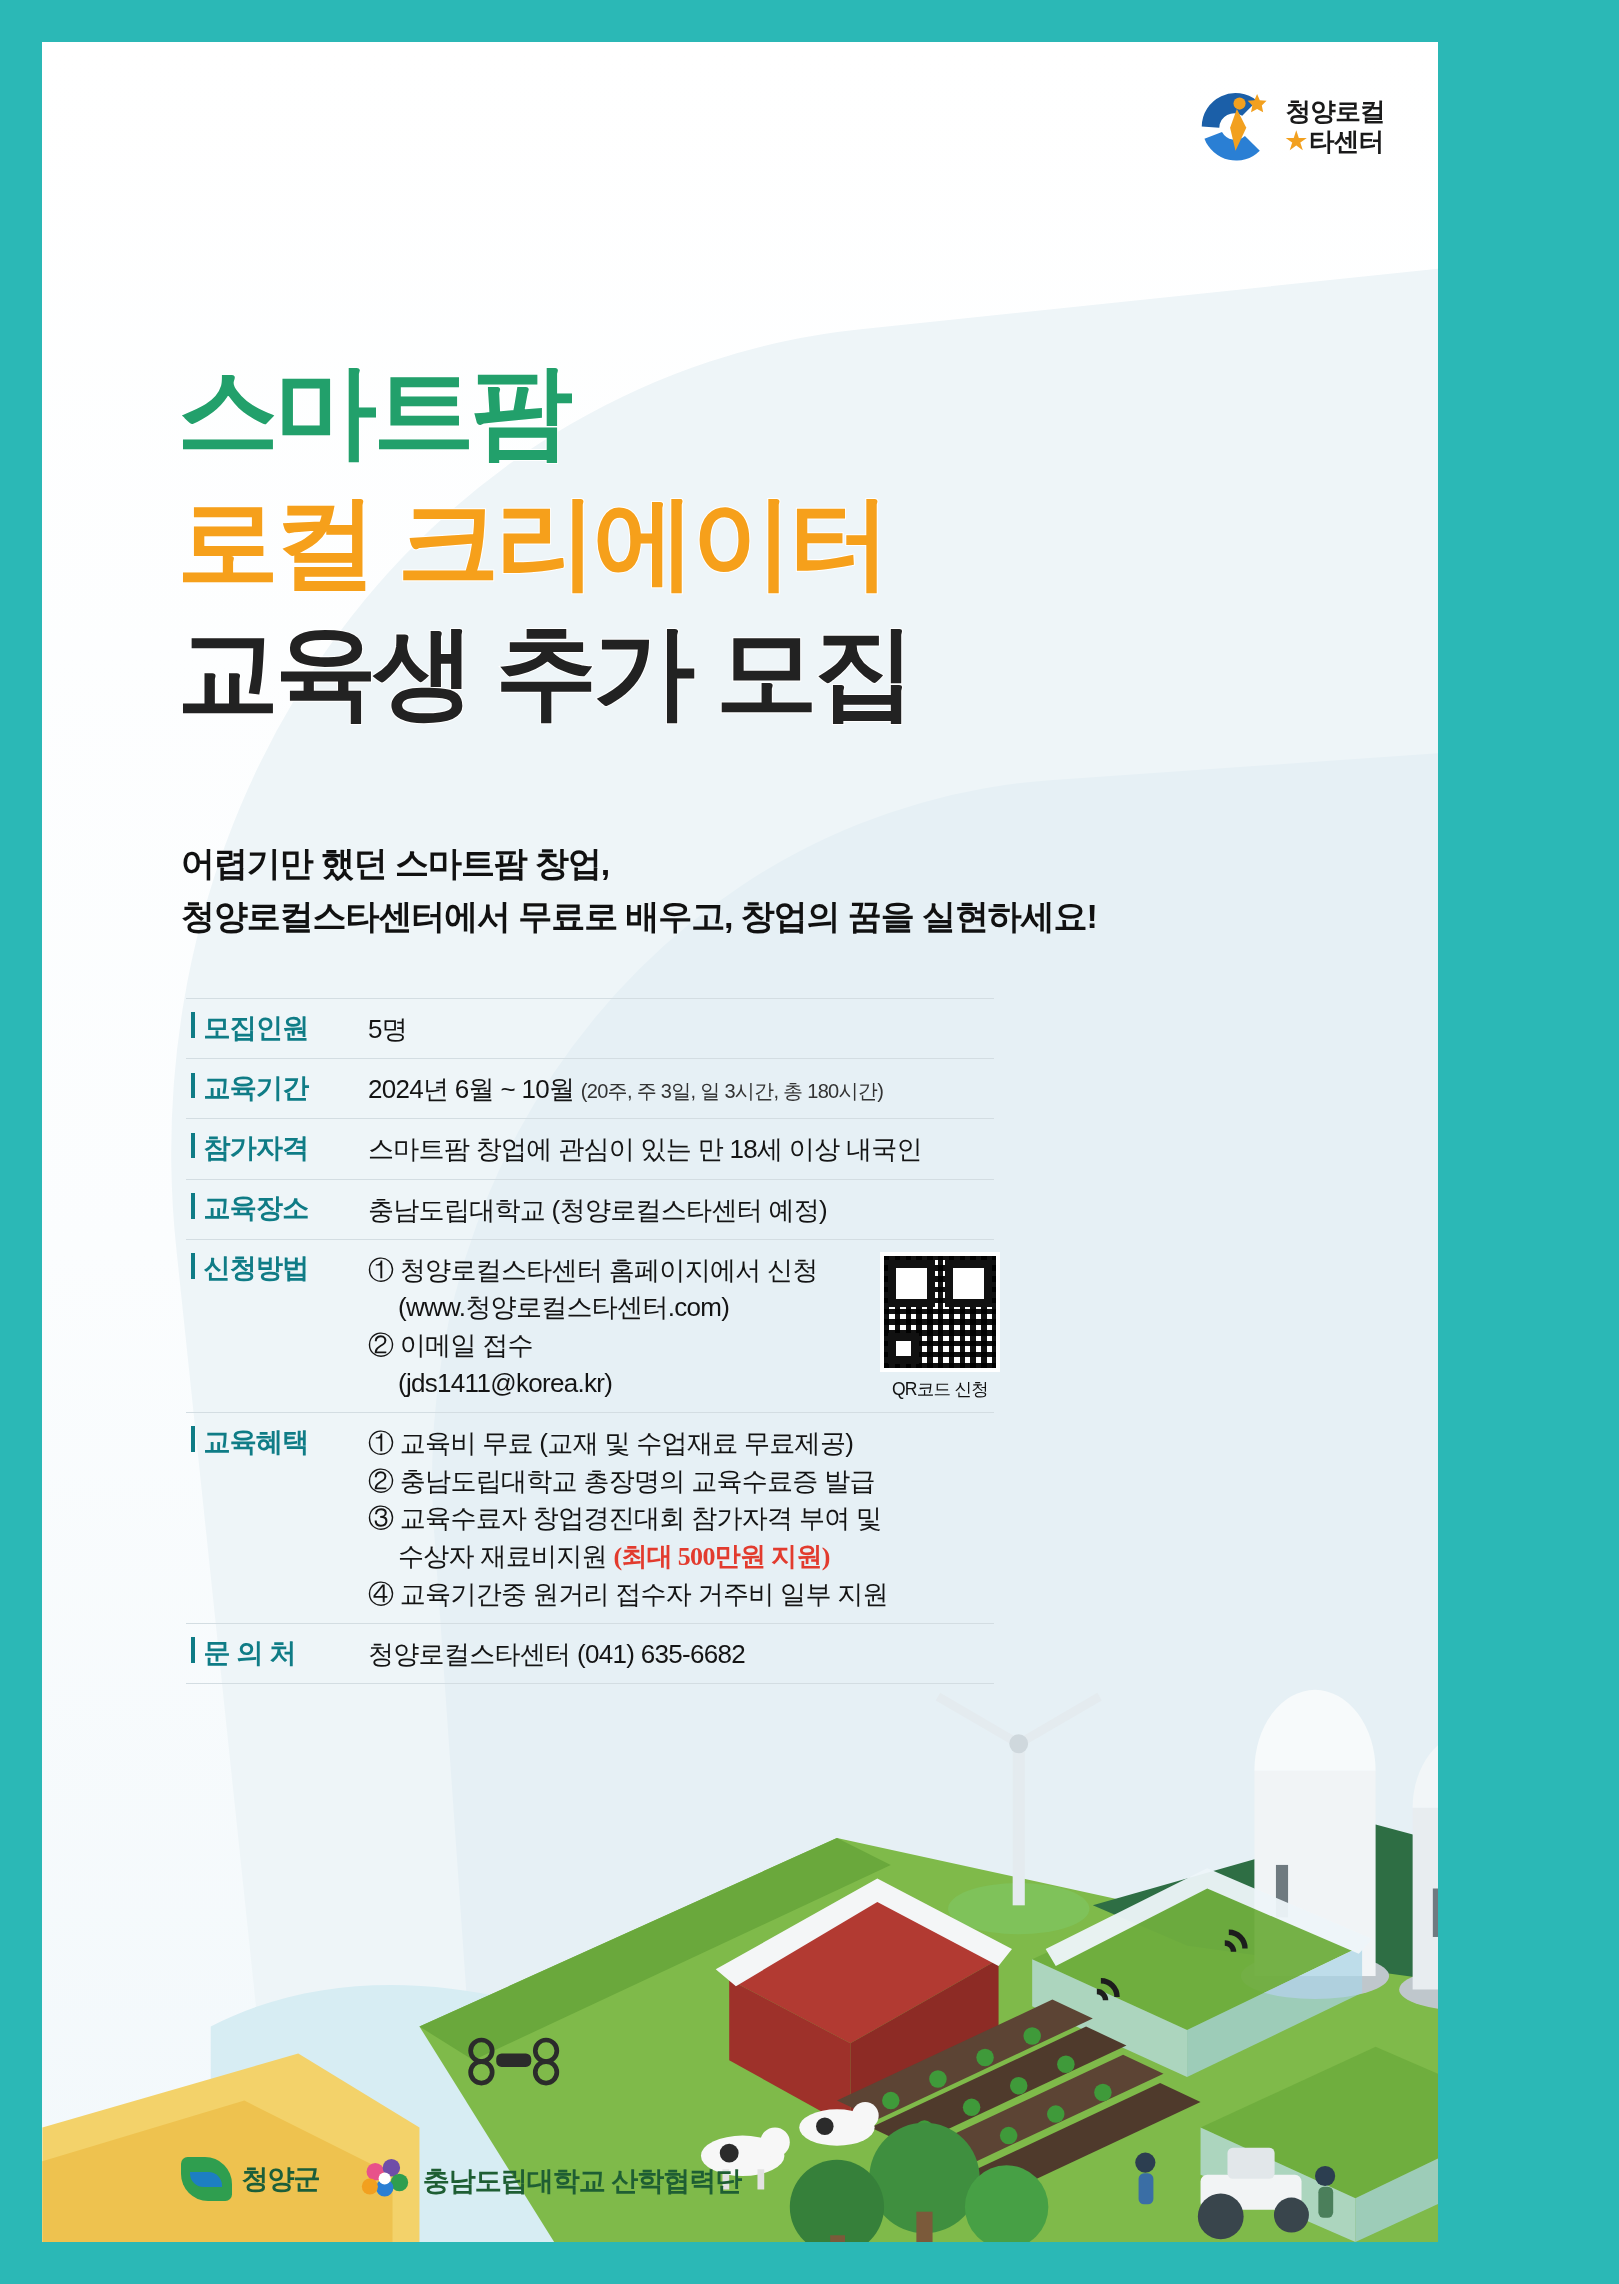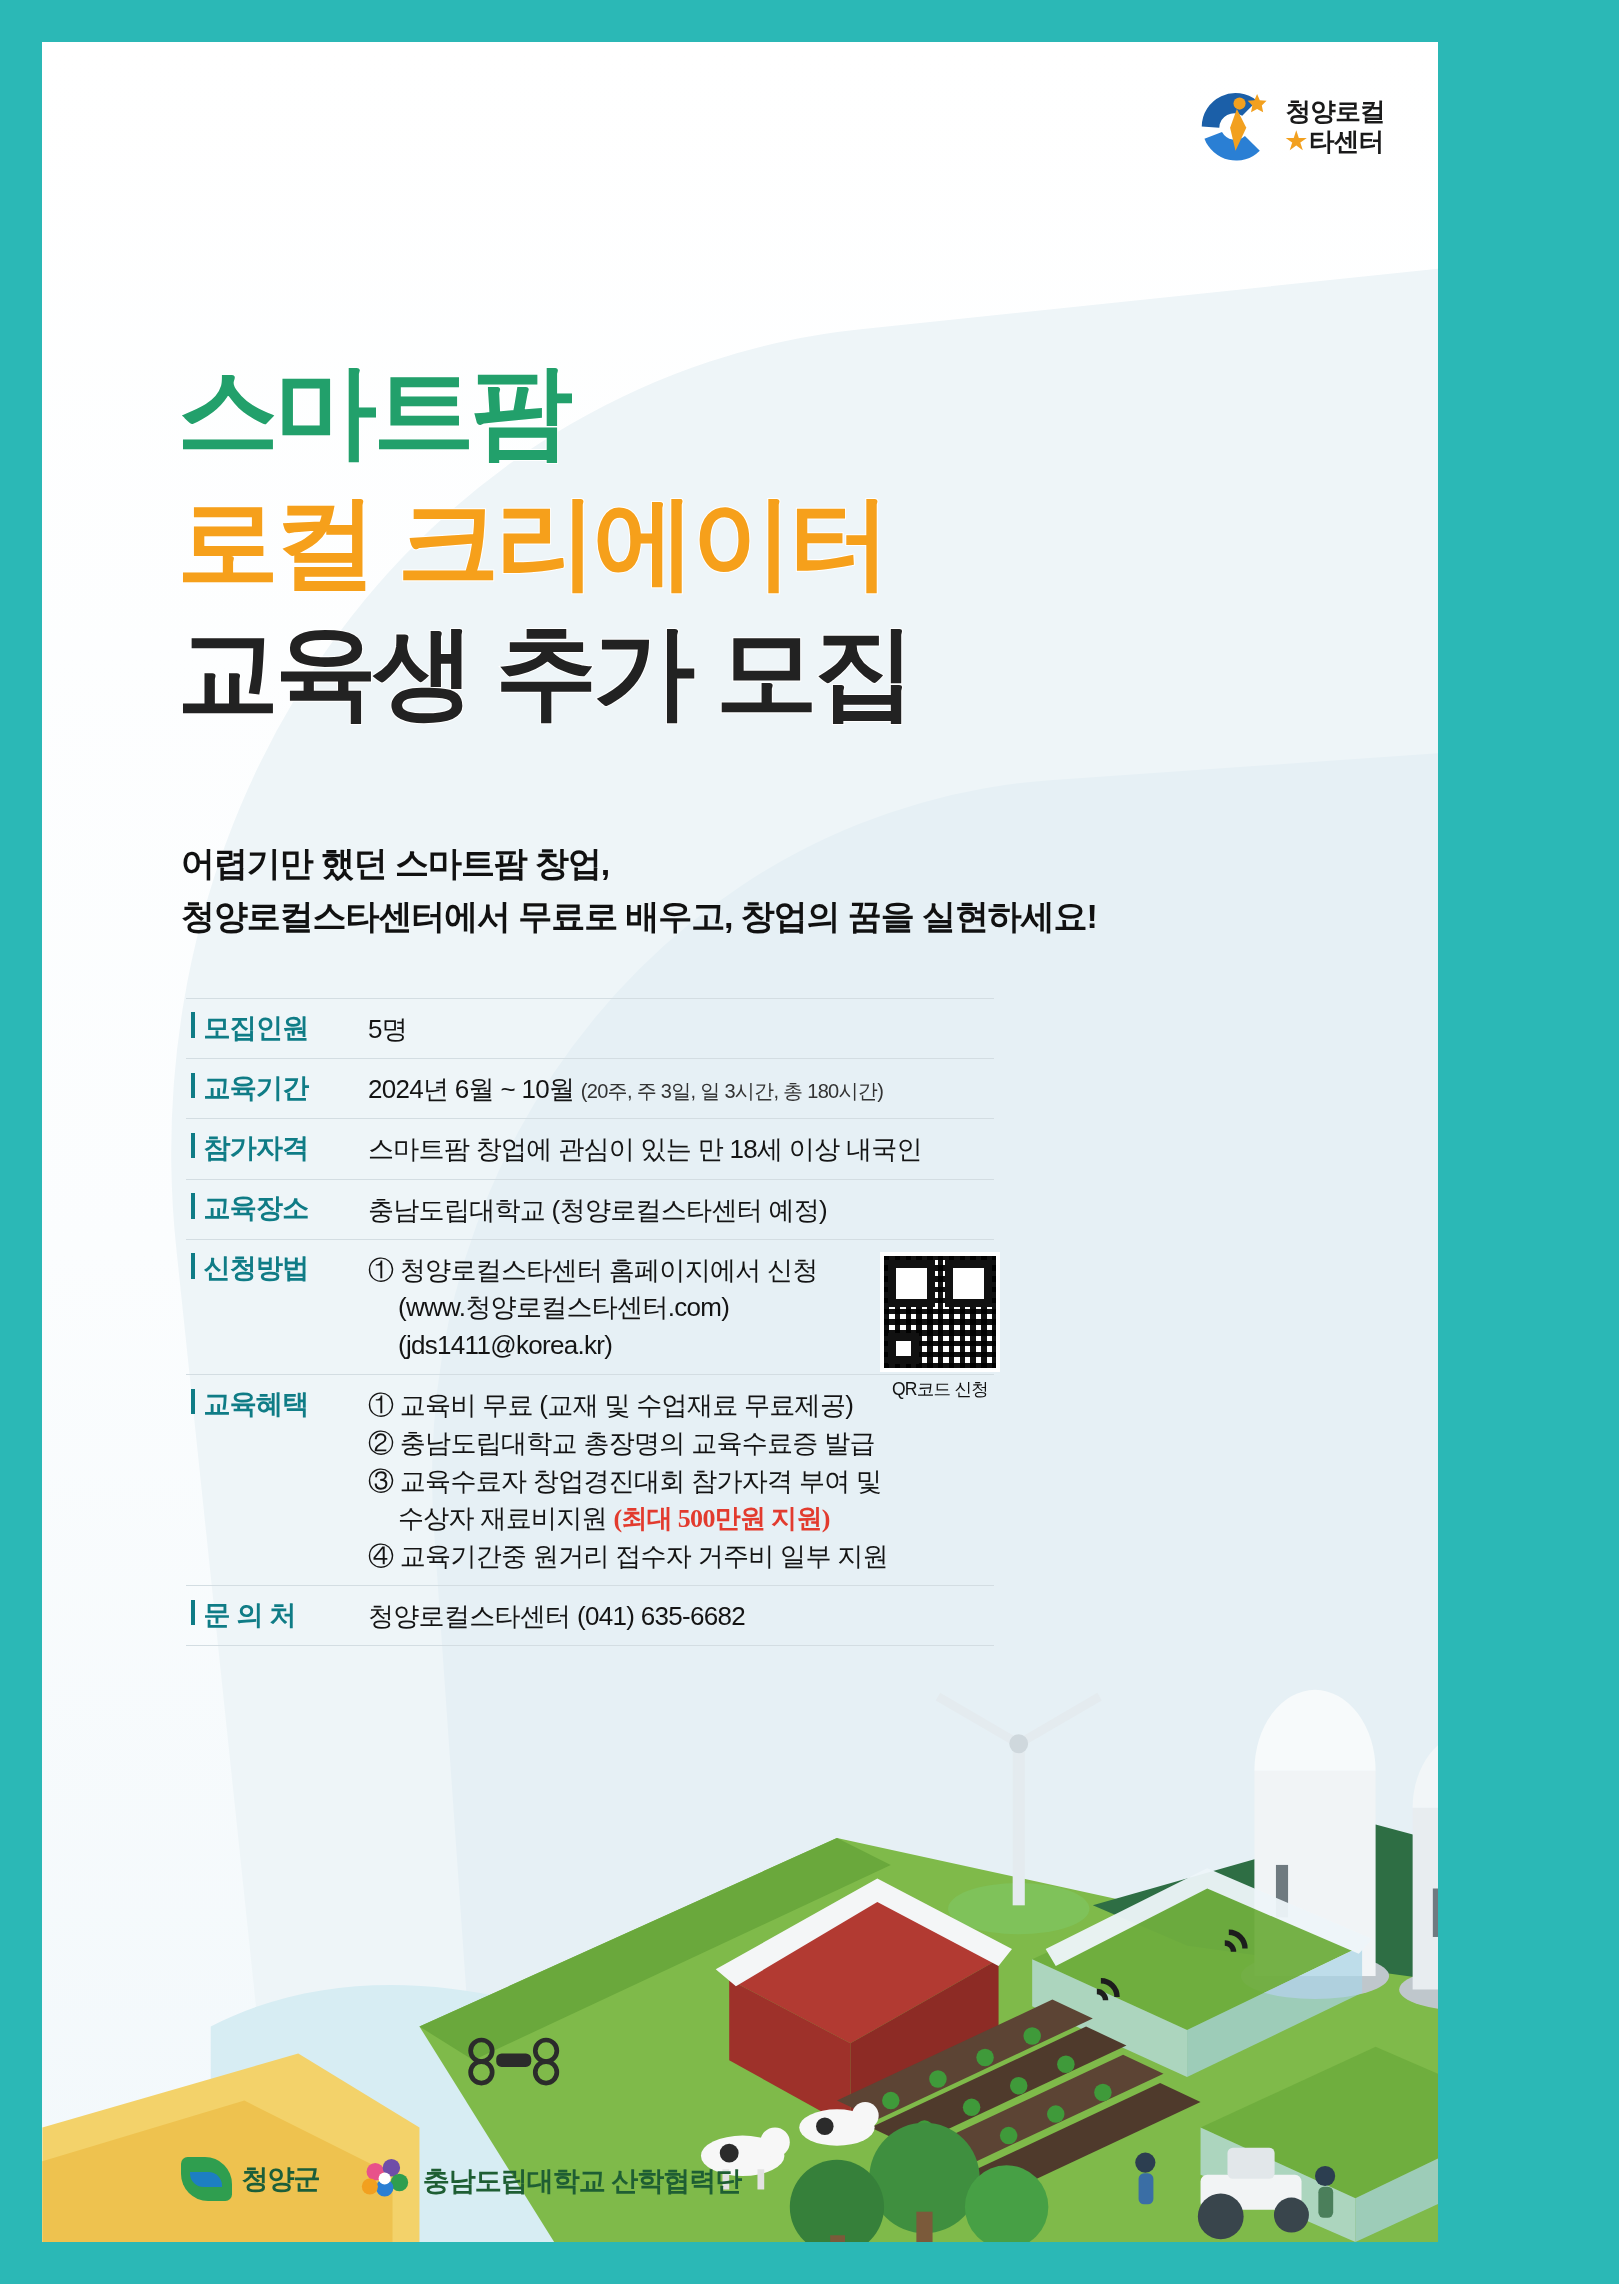--- a/index.html
+++ b/index.html
@@ -319,20 +319,21 @@
 
 
       <div class="row row-apply">
         <div class="label">
           <span class="bar"></span>
           <span>신청방법</span>
         </div>
         <div class="value">
           <span class="li">① 청양로컬스타센터 홈페이지에서 신청</span>
           <span class="indent">(www.청양로컬스타센터.com)</span>
+          <span class="li">② 이메일 접수</span>
           <span class="indent">(jds1411@korea.kr)</span>
         </div>
         <div class="qr-box">
           <div class="qr">
             <span class="qr-eye3"></span>
           </div>
           <div class="qr-cap">QR코드 신청</div>
         </div>
       </div>
 

